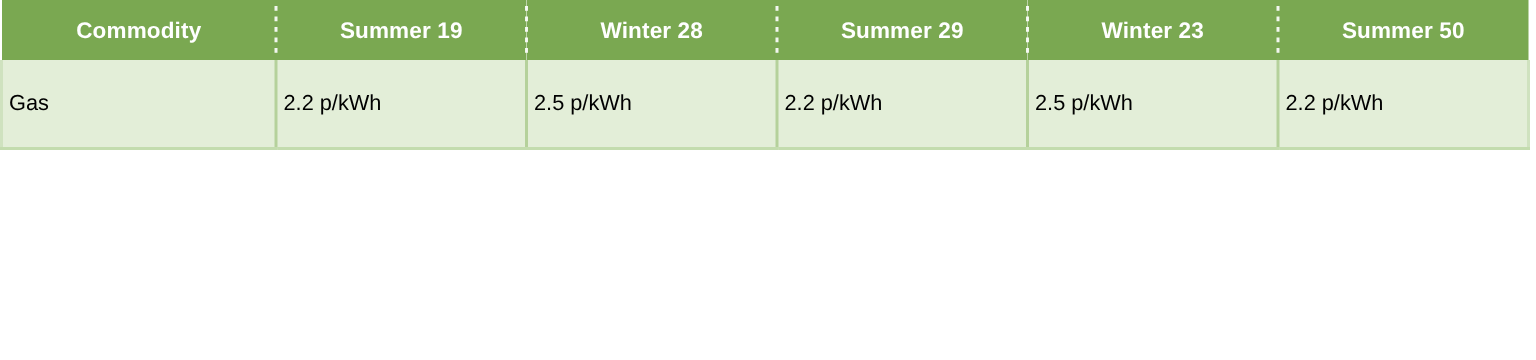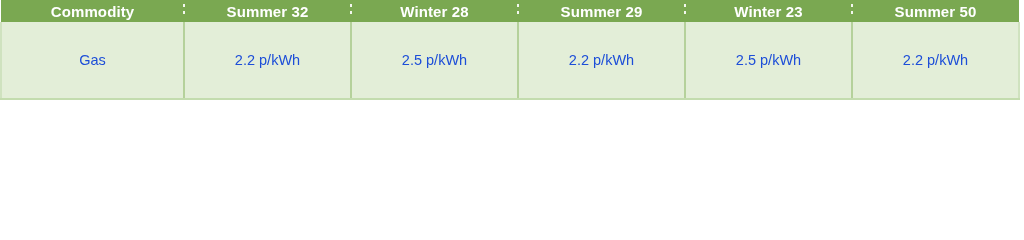--- a/index.html
+++ b/index.html
@@ -28,21 +28,21 @@
     table-layout: fixed;
     width: 1018px;
     height: 100px;
   }
 
   table.price-table col.col-commodity { width: 183px; }
   table.price-table col.col-period    { width: 167px; }
 
   
   thead tr.header-row {
-    height: 22px;
+    height: 40px;
   }
   thead th {
     background: #7aa851;
     color: #ffffff;
     font-size: 15px;
     font-weight: bold;
     text-align: center;
     vertical-align: middle;
     padding: 0 4px;
     border: none;
@@ -68,24 +68,23 @@
     opacity: 0.9;
   }
 
   
   tbody tr { height: 31px; }
 
   tbody tr.row-shaded td { background: #e3eed8; }
   tbody tr.row-plain  td { background: #ffffff; }
 
   tbody td {
-    color: #1d4ed8;
+    color: #000000;
     font-size: 14.5px;
     font-weight: normal;
-    text-align: center;
     vertical-align: middle;
     padding: 4px 4px;
     box-sizing: border-box;
     border-left: 2px solid #b5d19b;
     border-right: 2px solid #b5d19b;
     border-bottom: 2px solid #b5d19b;
     border-top: none;
   }
   tbody td:first-child { border-left: 2px solid #cfe2bf; }
   tbody td:last-child  { border-right: 2px solid #cfe2bf; }
@@ -102,21 +101,21 @@
       <col class="col-commodity">
       <col class="col-period">
       <col class="col-period">
       <col class="col-period">
       <col class="col-period">
       <col class="col-period">
     </colgroup>
     <thead>
       <tr class="header-row">
         <th>Commodity</th>
-        <th>Summer 32</th>
+        <th>Summer 19</th>
         <th>Winter 28</th>
         <th>Summer 29</th>
         <th>Winter 23</th>
         <th>Summer 50</th>
       </tr>
     </thead>
     <tbody>
       <tr class="row-shaded">
         <td>Gas</td>
         <td>2.2 p/kWh</td>

